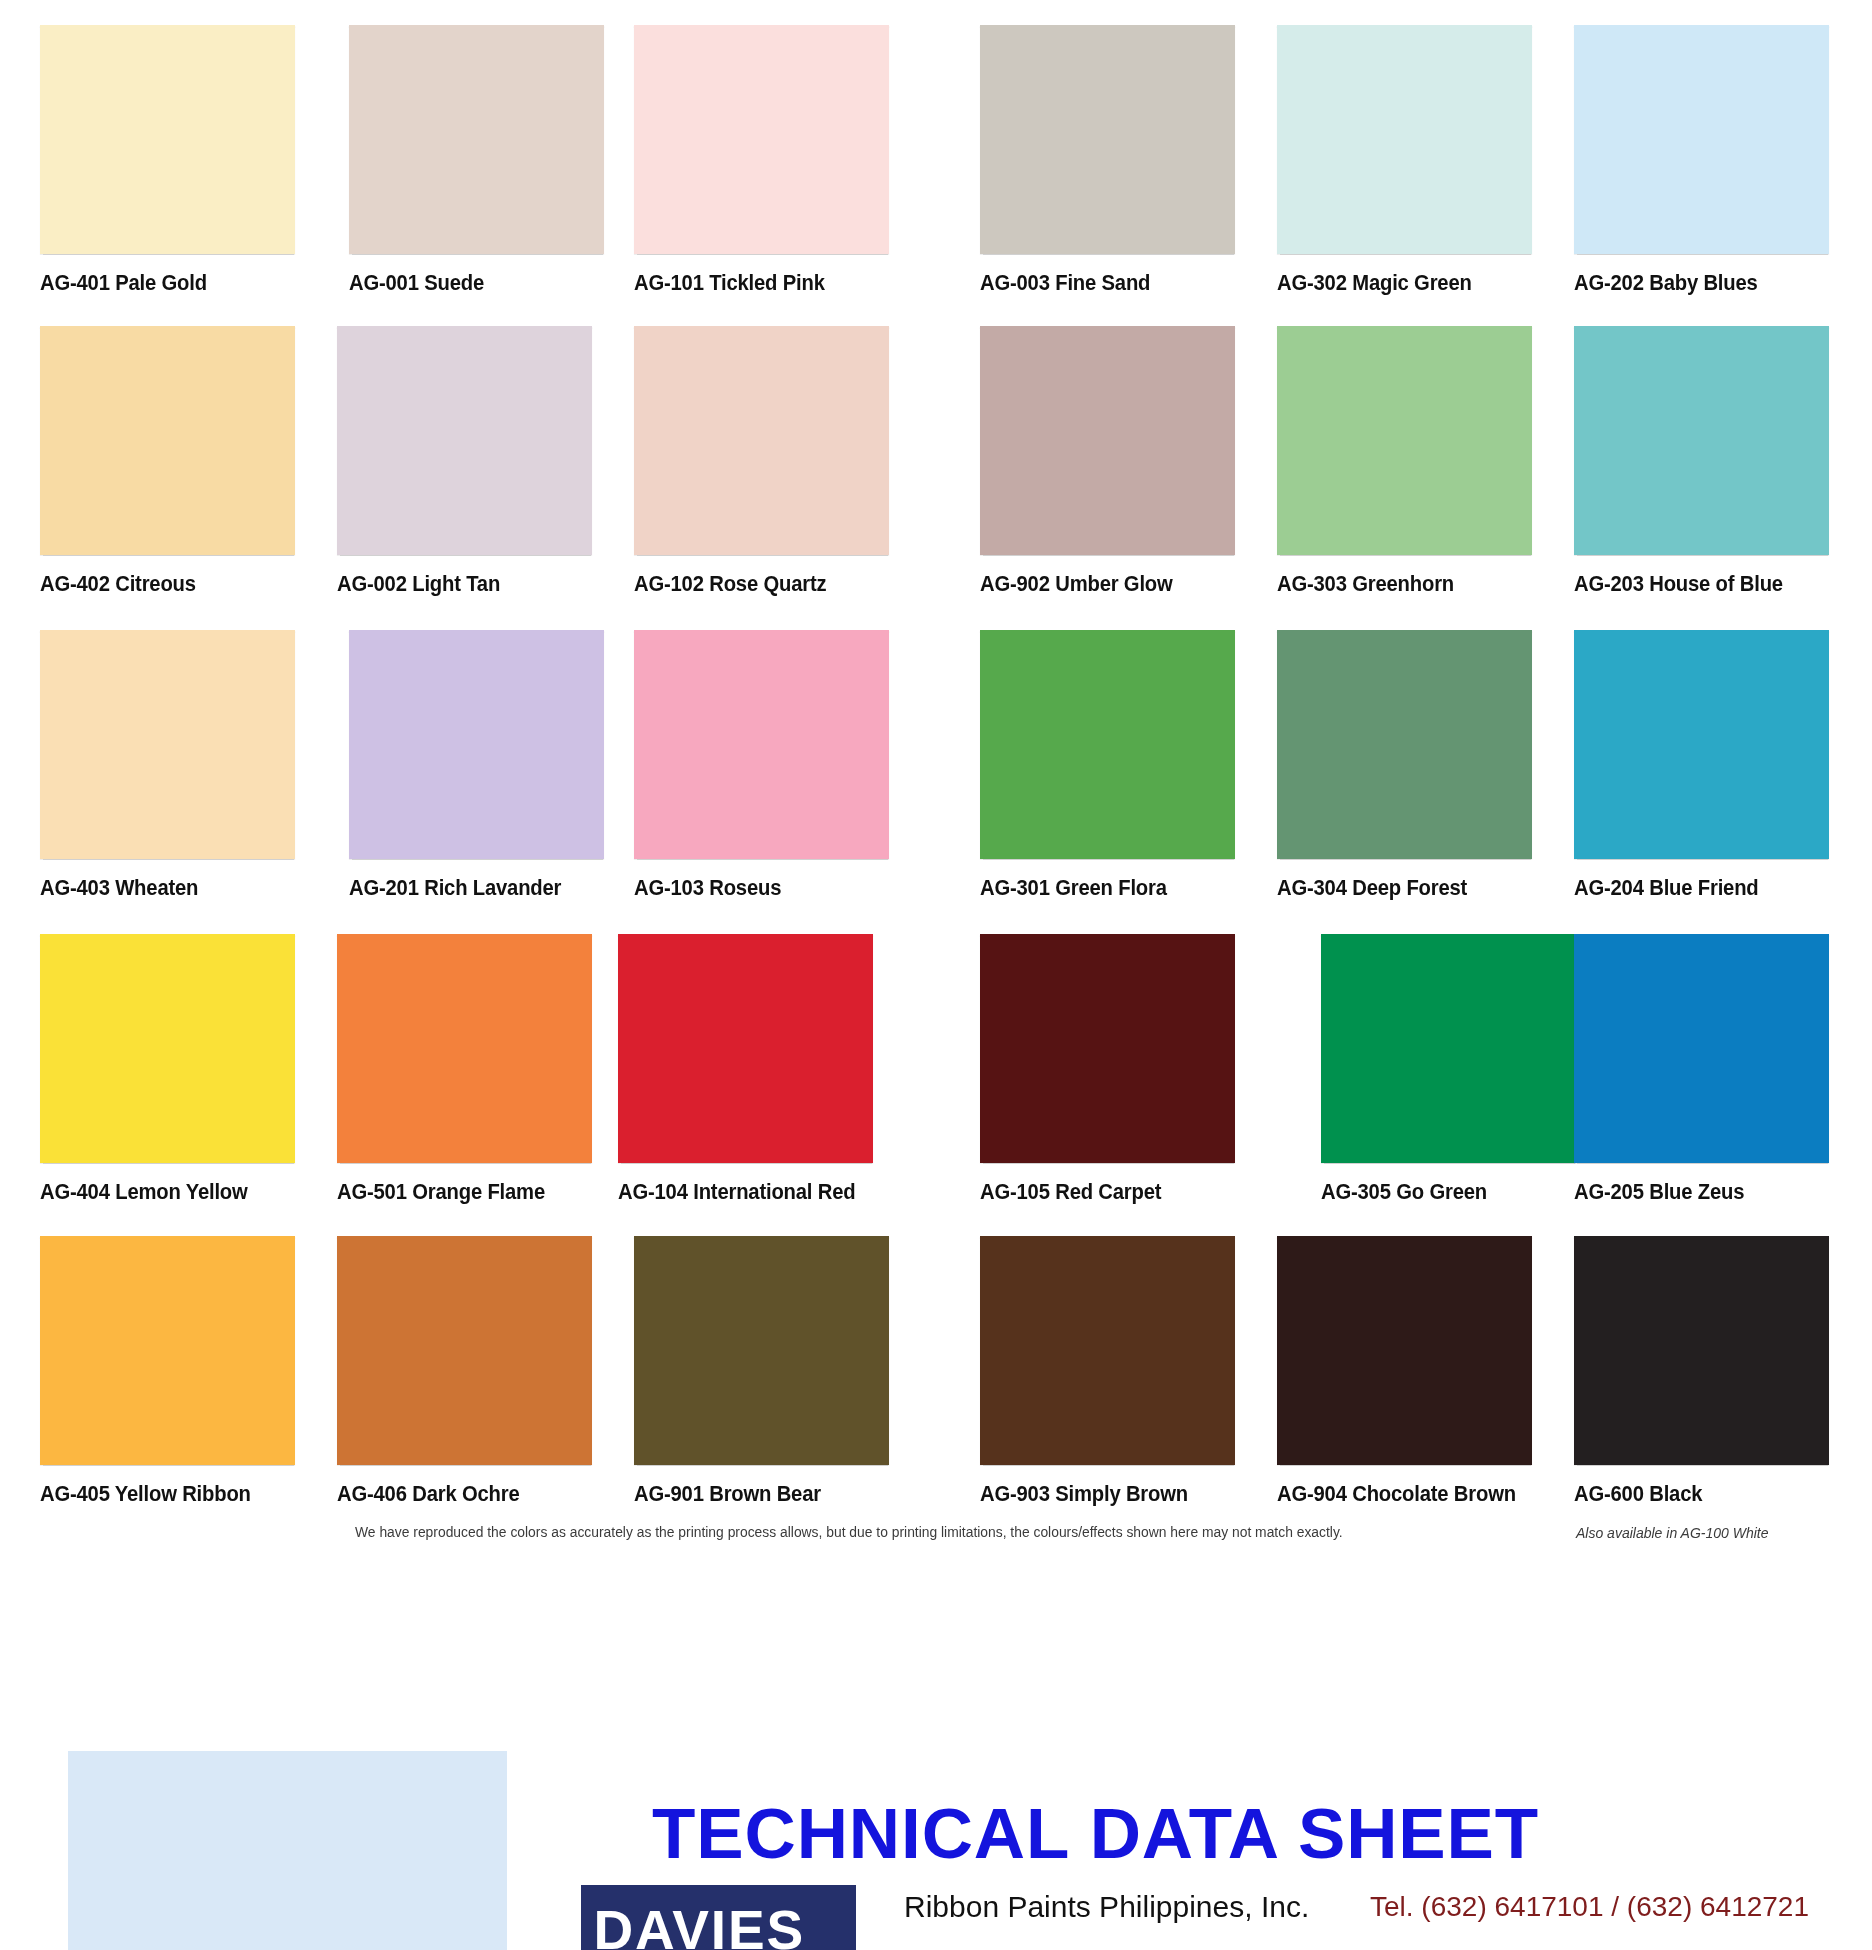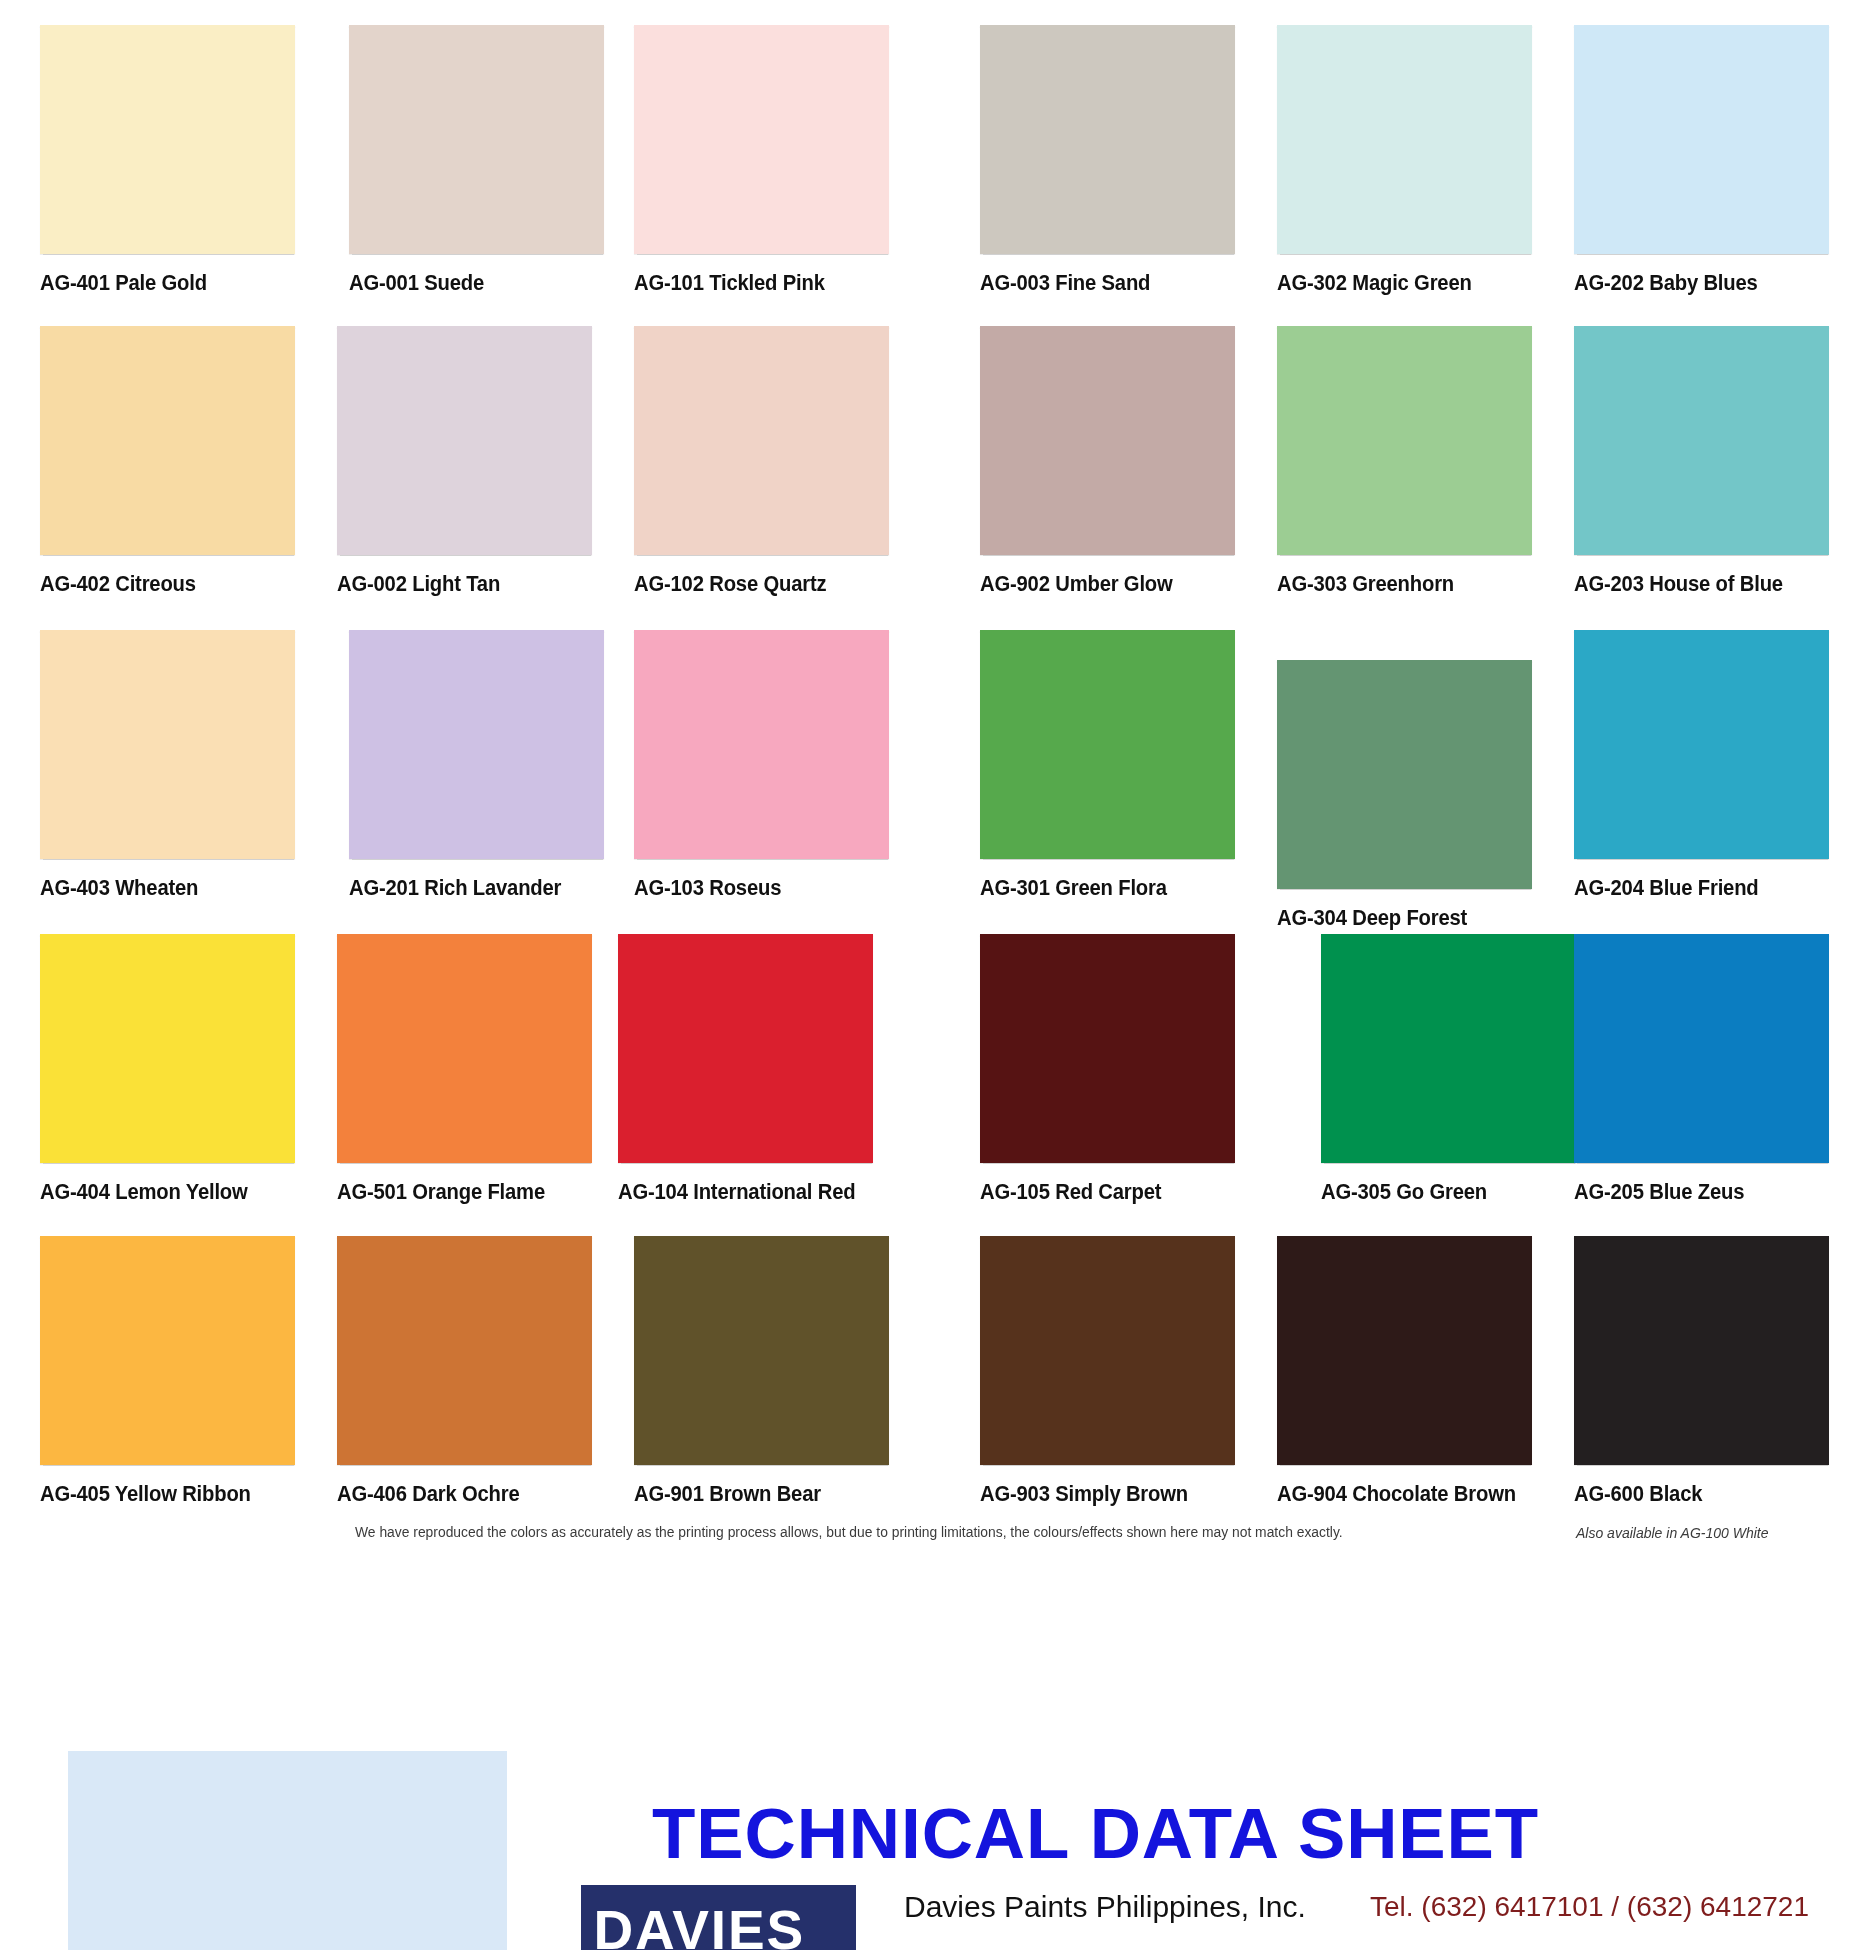--- a/index.html
+++ b/index.html
@@ -220,21 +220,21 @@
       <div class="swatch-label">AG-201 Rich Lavander</div>
     </div>
     <div class="swatch-cell" style="left: 634px; top: 630px;">
       <div class="swatch-chip" title="AG-103 Roseus" style="background: rgb(247, 168, 191);"></div>
       <div class="swatch-label">AG-103 Roseus</div>
     </div>
     <div class="swatch-cell" style="left: 980px; top: 630px;">
       <div class="swatch-chip" title="AG-301 Green Flora" style="background: rgb(86, 169, 76);"></div>
       <div class="swatch-label">AG-301 Green Flora</div>
     </div>
-    <div class="swatch-cell" style="left: 1277px; top: 630px; margin-top: 30px;">
+    <div class="swatch-cell" style="left: 1277px; top: 630px;">
       <div class="swatch-chip" title="AG-304 Deep Forest" style="background: rgb(100, 149, 114);"></div>
       <div class="swatch-label">AG-304 Deep Forest</div>
     </div>
     <div class="swatch-cell" style="left: 1574px; top: 630px;">
       <div class="swatch-chip" title="AG-204 Blue Friend" style="background: rgb(43, 168, 198);"></div>
       <div class="swatch-label">AG-204 Blue Friend</div>
     </div>
     <div class="swatch-cell" style="left: 40px; top: 934px;">
       <div class="swatch-chip" title="AG-404 Lemon Yellow" style="background: rgb(250, 225, 55);"></div>
       <div class="swatch-label">AG-404 Lemon Yellow</div>
@@ -293,18 +293,18 @@
 <section id="tds-section">
 
   <div id="blue-panel"></div>
 
   <h1 id="tds-title">TECHNICAL DATA SHEET</h1>
 
   <div id="logo-box">
     <span id="logo-wordmark">DAVIES</span>
   </div>
 
-  <div id="company-name">Davies Paints Philippines, Inc.</div>
+  <div id="company-name">Ribbon Paints Philippines, Inc.</div>
 
   <div id="tel-line">Tel. (632) 6417101 / (632) 6412721</div>
 
 </section>
 
 
 </body></html>

